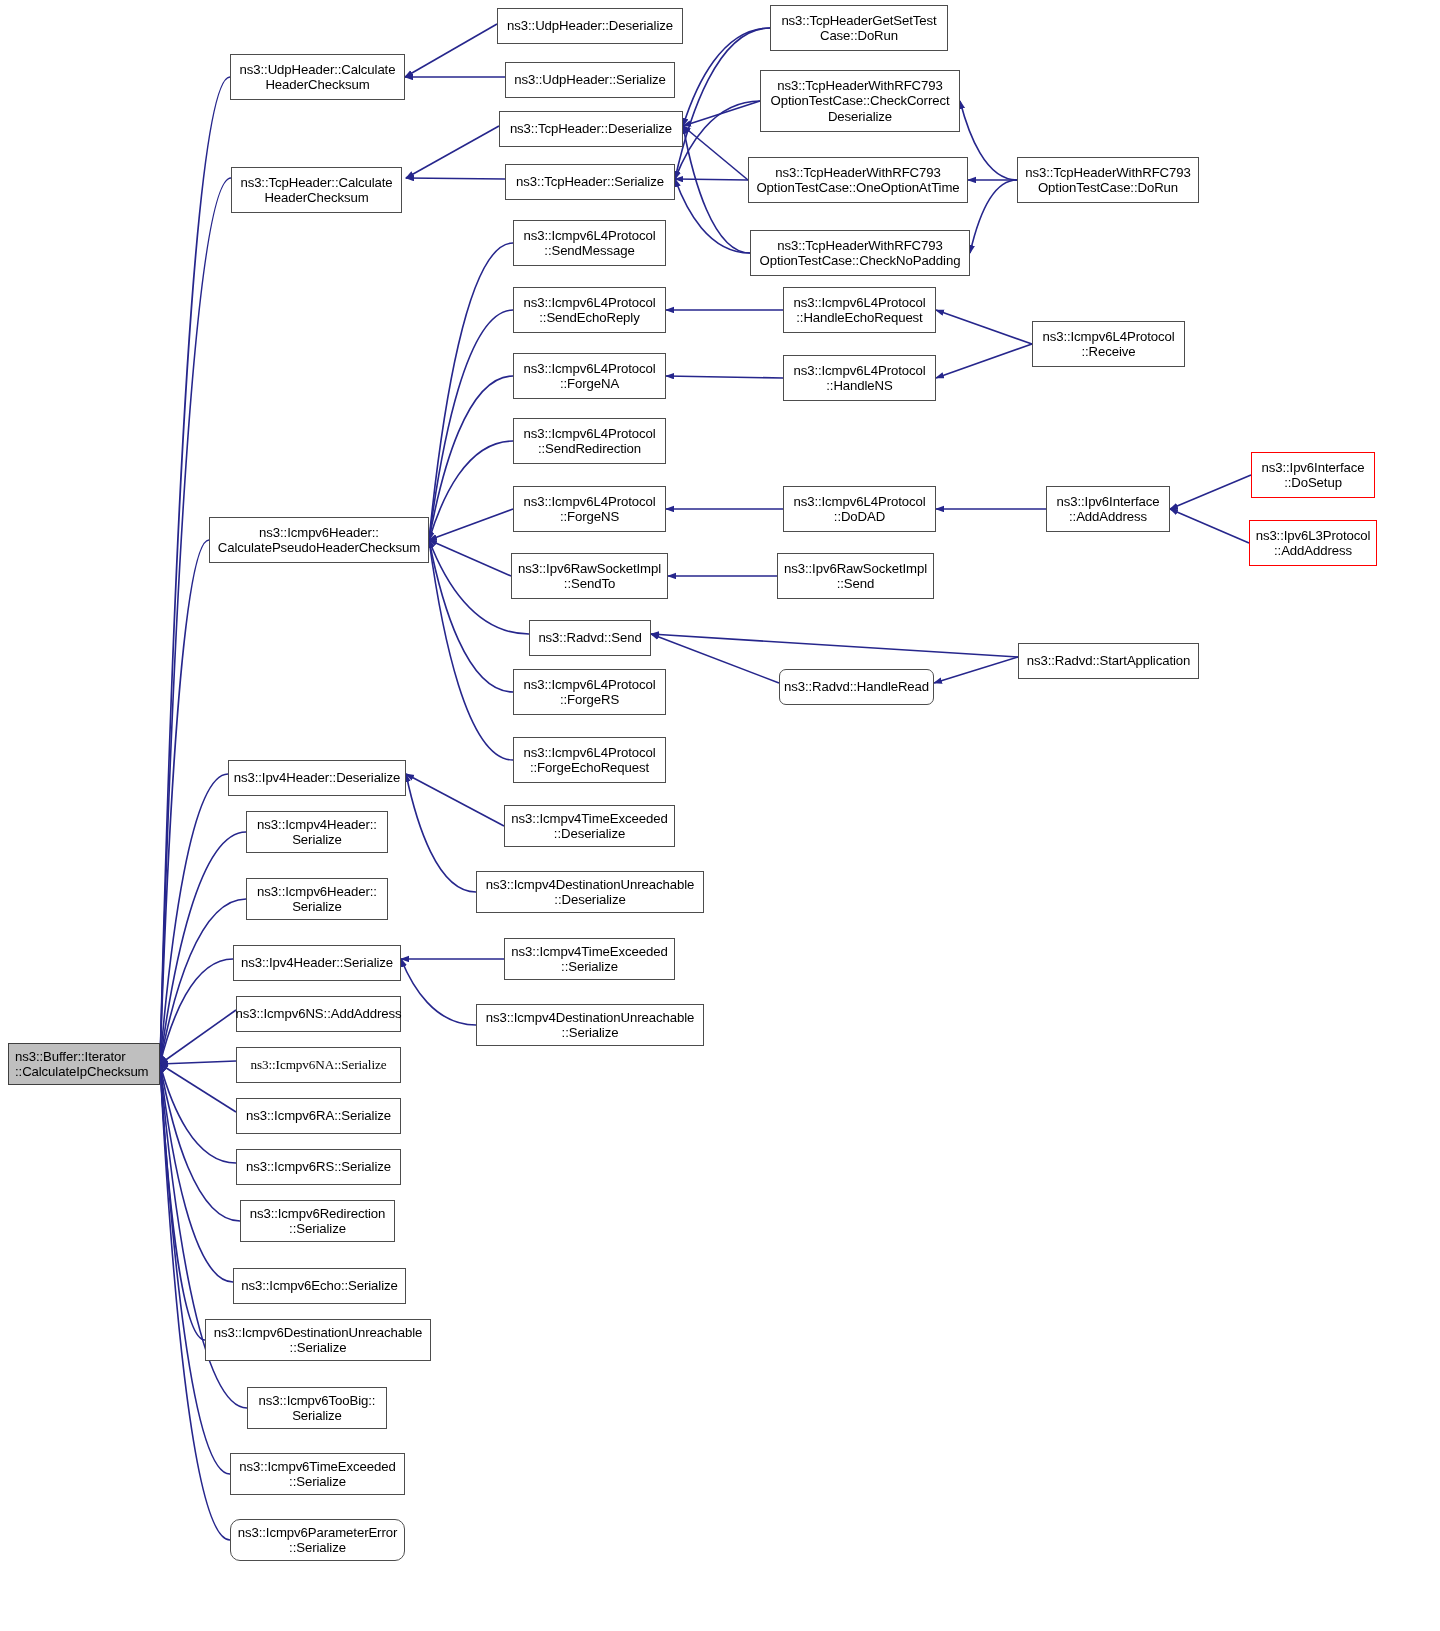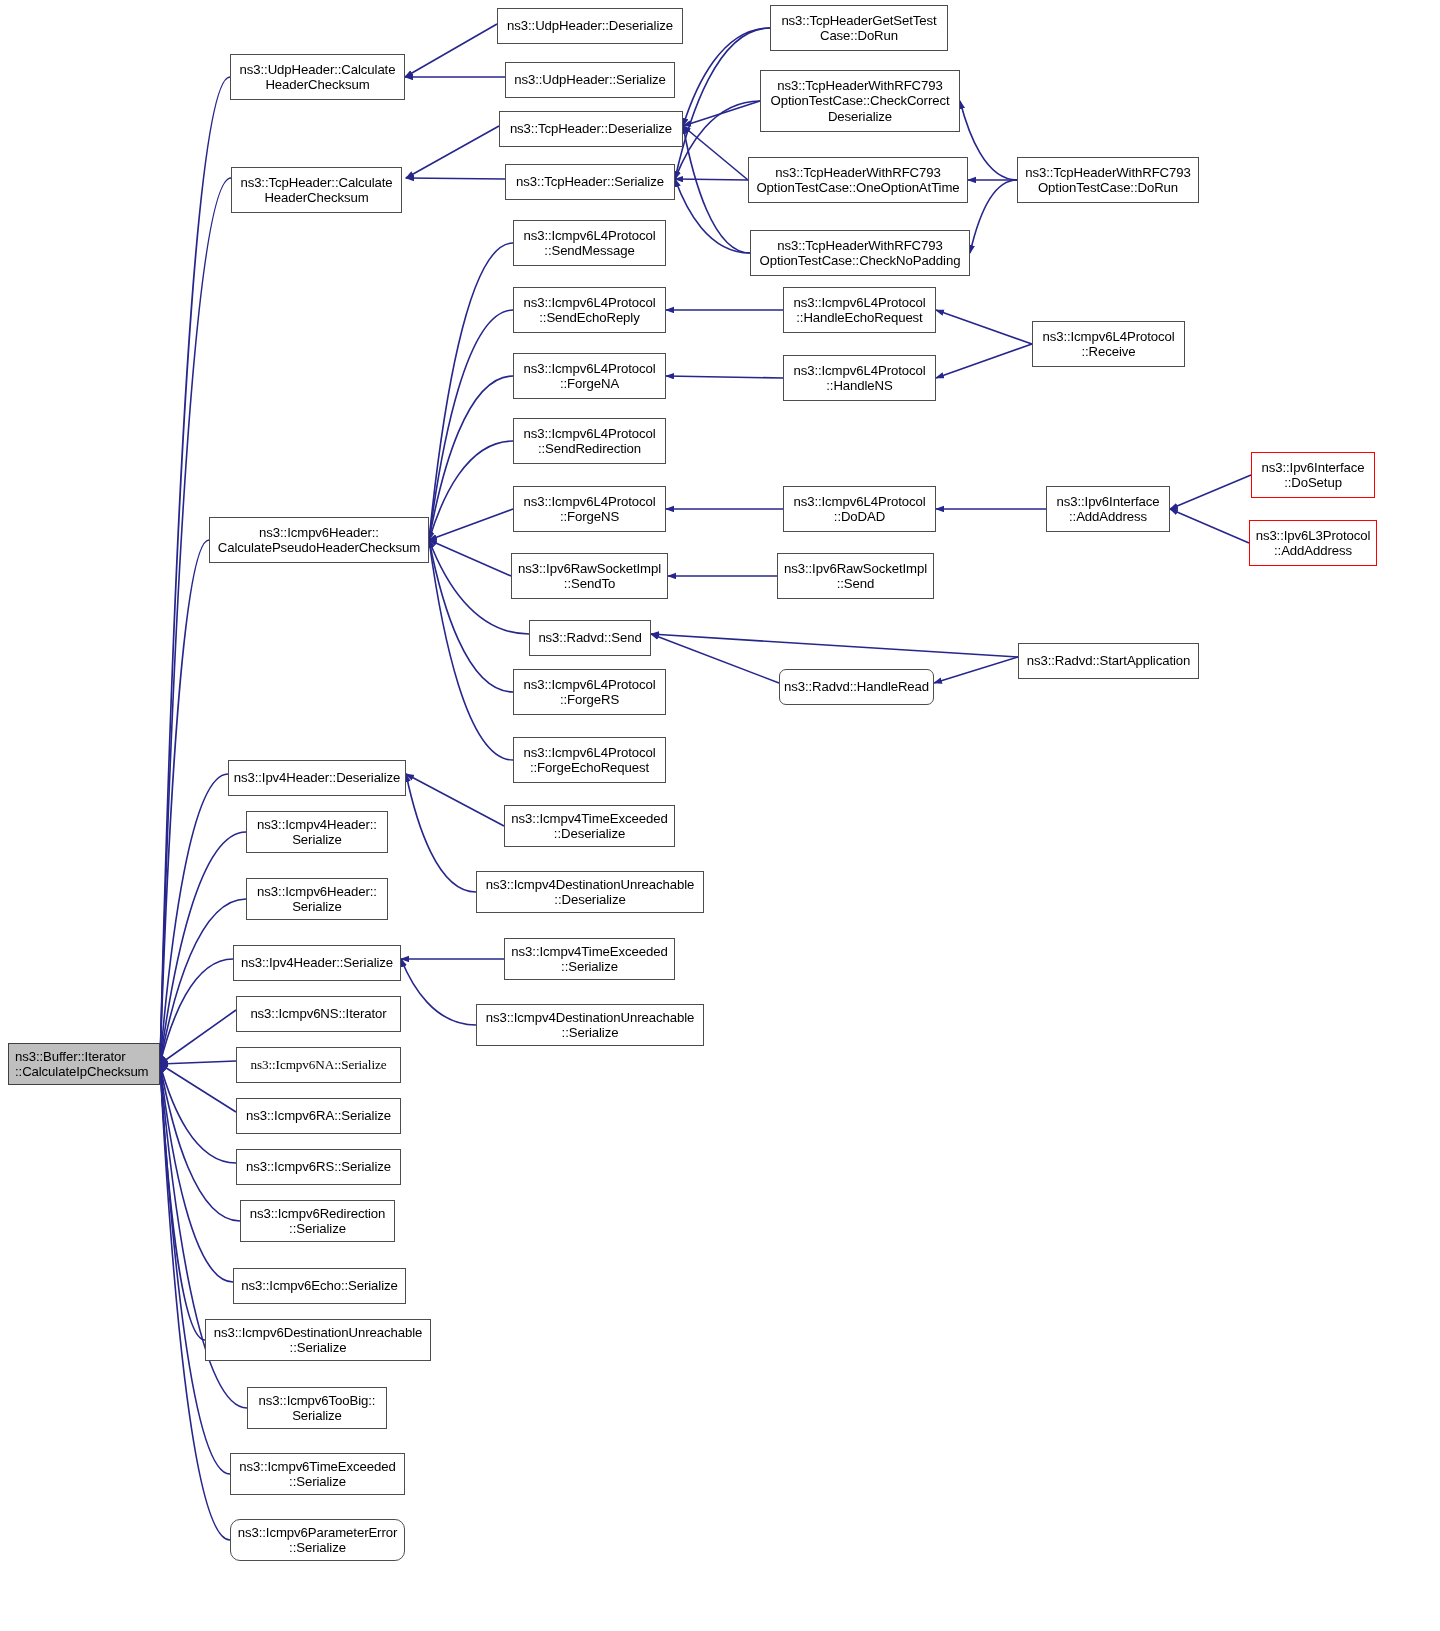--- a/index.html
+++ b/index.html
@@ -185,21 +185,21 @@
 Serialize</div>
       <div class="node" style="left: 476px; top: 871px; width: 228px; height: 42px;">ns3::Icmpv4DestinationUnreachable
 ::Deserialize</div>
       <div class="node" style="left: 246px; top: 878px; width: 142px; height: 42px;">ns3::Icmpv6Header::
 Serialize</div>
       <div class="node" style="left: 504px; top: 938px; width: 171px; height: 42px;">ns3::Icmpv4TimeExceeded
 ::Serialize</div>
       <div class="node" style="left: 233px; top: 945px; width: 168px; height: 28px;">ns3::Ipv4Header::Serialize</div>
       <div class="node" style="left: 476px; top: 1004px; width: 228px; height: 42px;">ns3::Icmpv4DestinationUnreachable
 ::Serialize</div>
-      <div class="node" style="left: 236px; top: 996px; width: 165px; height: 28px;">ns3::Icmpv6NS::Iterator</div>
+      <div class="node" style="left: 236px; top: 996px; width: 165px; height: 28px;">ns3::Icmpv6NS::AddAddress</div>
       <div class="node root" style="left: 8px; top: 1043px; width: 152px; height: 42px;">ns3::Buffer::Iterator
 ::CalculateIpChecksum</div>
       <div class="node" style="left: 236px; top: 1047px; width: 165px; height: 28px; font-family: Liberation Serif, serif;">ns3::Icmpv6NA::Serialize</div>
       <div class="node" style="left: 236px; top: 1098px; width: 165px; height: 28px;">ns3::Icmpv6RA::Serialize</div>
       <div class="node" style="left: 236px; top: 1149px; width: 165px; height: 28px;">ns3::Icmpv6RS::Serialize</div>
       <div class="node" style="left: 240px; top: 1200px; width: 155px; height: 42px;">ns3::Icmpv6Redirection
 ::Serialize</div>
       <div class="node" style="left: 233px; top: 1268px; width: 173px; height: 28px;">ns3::Icmpv6Echo::Serialize</div>
       <div class="node" style="left: 205px; top: 1319px; width: 226px; height: 42px;">ns3::Icmpv6DestinationUnreachable
 ::Serialize</div>

